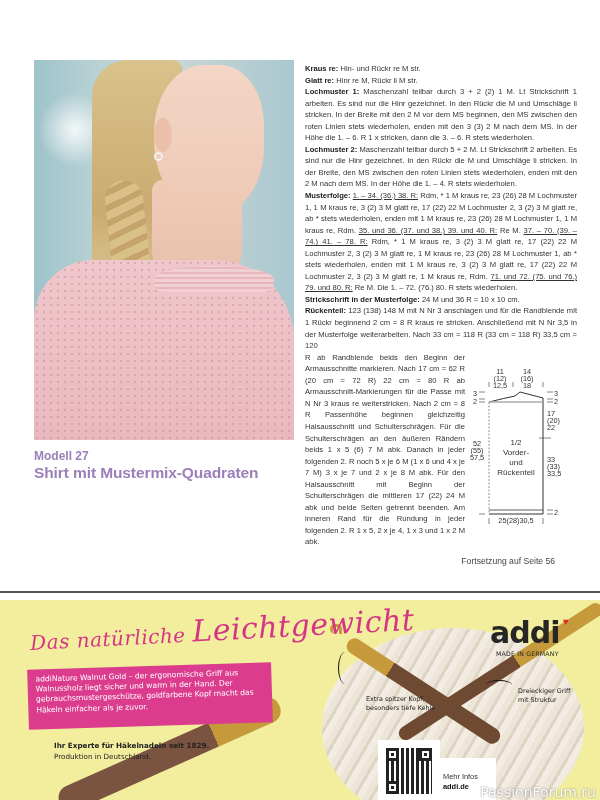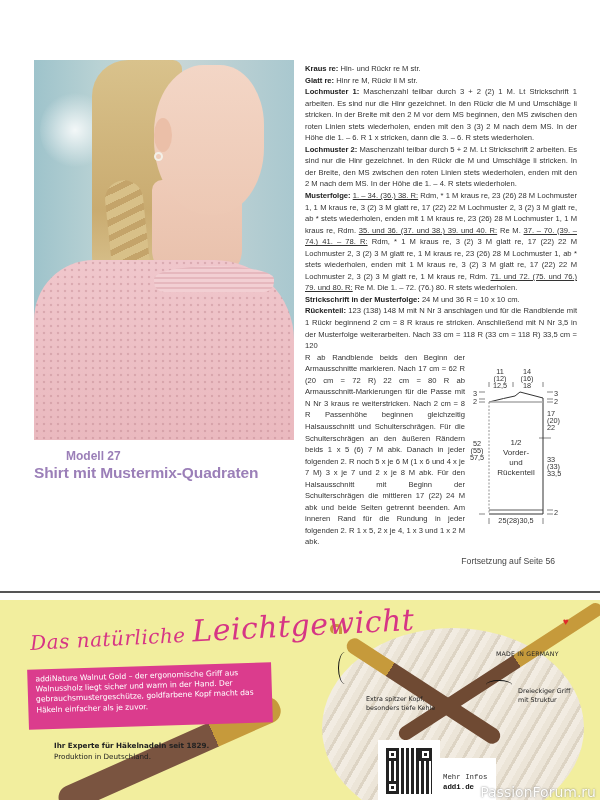--- a/index.html
+++ b/index.html
@@ -33,21 +33,21 @@
 
   
   .instr { position: absolute; left: 305px; top: 63px; width: 272px; font-size: 7.6px; line-height: 11.55px; color: #333; text-align: justify; }
   .instr p { margin: 0; }
   .instr b { font-weight: bold; color: #222; }
   .instr u { text-decoration: underline; }
   .narrow { width: 160px; }
 
   
   .caption { position: absolute; left: 34px; top: 449px; width: 262px; }
-  .model-no { font-size: 12px; font-weight: bold; color: #9b7fb8; line-height: 14px; margin-left: 32px; }
+  .model-no { font-size: 12px; font-weight: bold; color: #9b7fb8; line-height: 14px; }
   .model-title { font-size: 15.5px; font-weight: bold; color: #9b7fb8; line-height: 19px; letter-spacing: -0.1px; }
   .cap-text { font-size: 7.6px; line-height: 11.5px; color: #333; margin-top: 2px; }
   .cap-text b { color: #222; }
 
   
   .diagram { position: absolute; left: 465px; top: 360px; width: 135px; height: 180px; }
   .diagram svg { width: 135px; height: 180px; }
   .diagram text { font-family: "Liberation Sans", sans-serif; font-size: 7.3px; fill: #333; }
 
   .continued { position: absolute; right: 45px; top: 556px; font-size: 8.6px; color: #444; }
@@ -83,21 +83,21 @@
 
   .qr-card { position: absolute; left: 378px; top: 140px; width: 62px; height: 60px; background: #fff; }
   .qr-card2 { position: absolute; left: 440px; top: 158px; width: 56px; height: 42px; background: #fff; }
   .qr { position: absolute; left: 386px; top: 148px; width: 46px; height: 46px;
     background:
       repeating-linear-gradient(90deg, #222 0 3px, transparent 3px 5px),
       repeating-linear-gradient(0deg, #fff 0 2px, transparent 2px 5px);
     background-blend-mode: normal; }
   .qr .fp { position:absolute; width: 13px; height: 13px; border: 3px solid #222; background: #fff; }
   .qr .fp::after { content:""; position:absolute; left: 2px; top: 2px; width: 3px; height: 3px; background:#222; }
-  .qr-text { position: absolute; left: 443px; top: 172px; font-family: Liberation Mono, monospace; font-size: 7.4px; line-height: 10px; color: #333; }
+  .qr-text { position: absolute; left: 443px; top: 172px; font-family: Liberation Sans, sans-serif; font-size: 7.4px; line-height: 10px; color: #333; }
   .qr-text b { font-weight: bold; color: #111; }
   .watermark { position: absolute; right: 4px; top: 184px; font-family: "DejaVu Sans", sans-serif; font-size: 14px; color: #fff; text-shadow: 0 0 2px #666; opacity: 0.9; }
 </style>
 </head>
 <body>
 
 <div class="photo">
   <div class="bokeh"></div>
   <div class="hair"></div>
   <div class="neck"></div>
@@ -197,20 +197,21 @@
   <div class="ad-expert">
     <b>Ihr Experte für Häkelnadeln seit 1829.</b><br>
     <span>Produktion in Deutschland.</span>
   </div>
 
   <div class="arrow1"></div>
   <div class="label-tip"><span>Extra spitzer Kopf,</span><br><span>besonders tiefe Kehle</span></div>
   <div class="arrow2"></div>
   <div class="label-grip"><span>Dreieckiger Griff</span><br><span>mit Struktur</span></div>
 
+  <div class="addi-logo">addi</div>
   <div class="addi-heart">♥</div>
   <div class="addi-sub">MADE IN GERMANY</div>
 
   <div class="qr-card"></div>
   <div class="qr-card2"></div>
   <div class="qr">
     <div class="fp" style="left:0;top:0"></div>
     <div class="fp" style="right:0;top:0"></div>
     <div class="fp" style="left:0;bottom:0"></div>
   </div>

